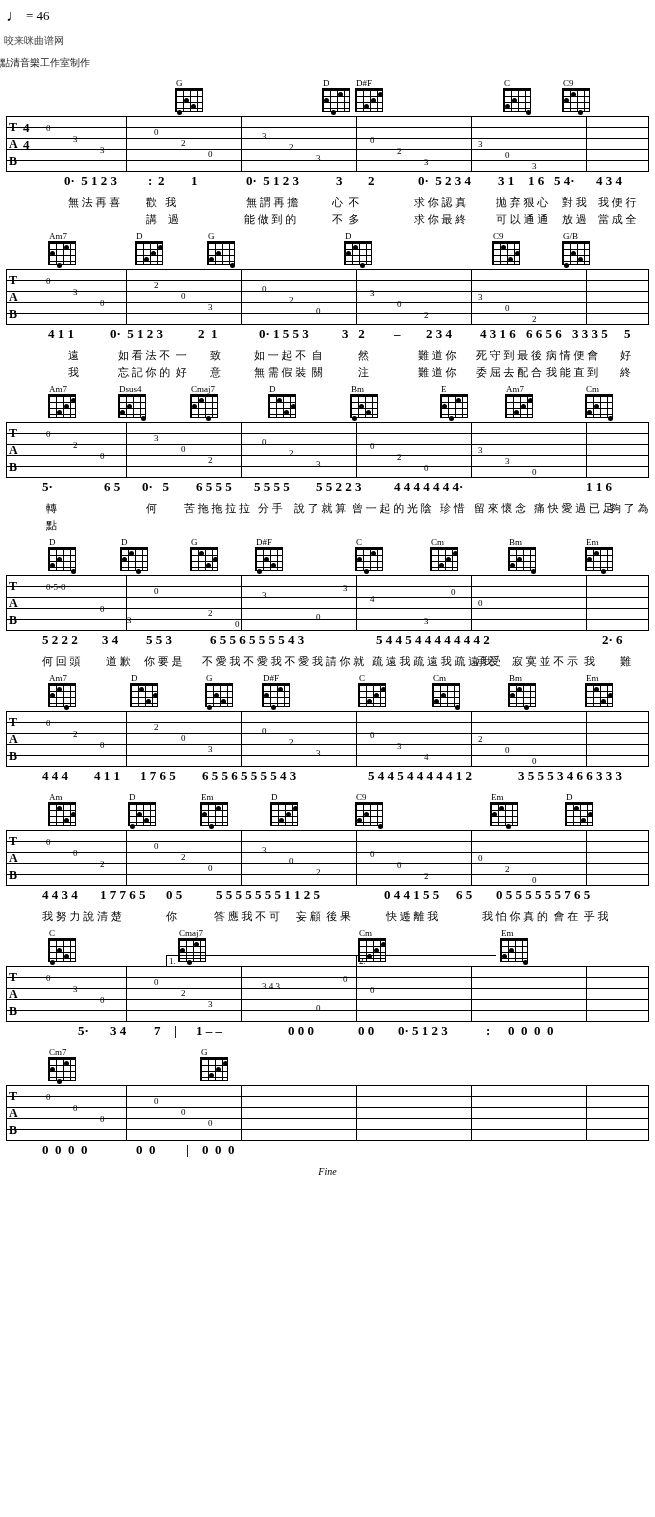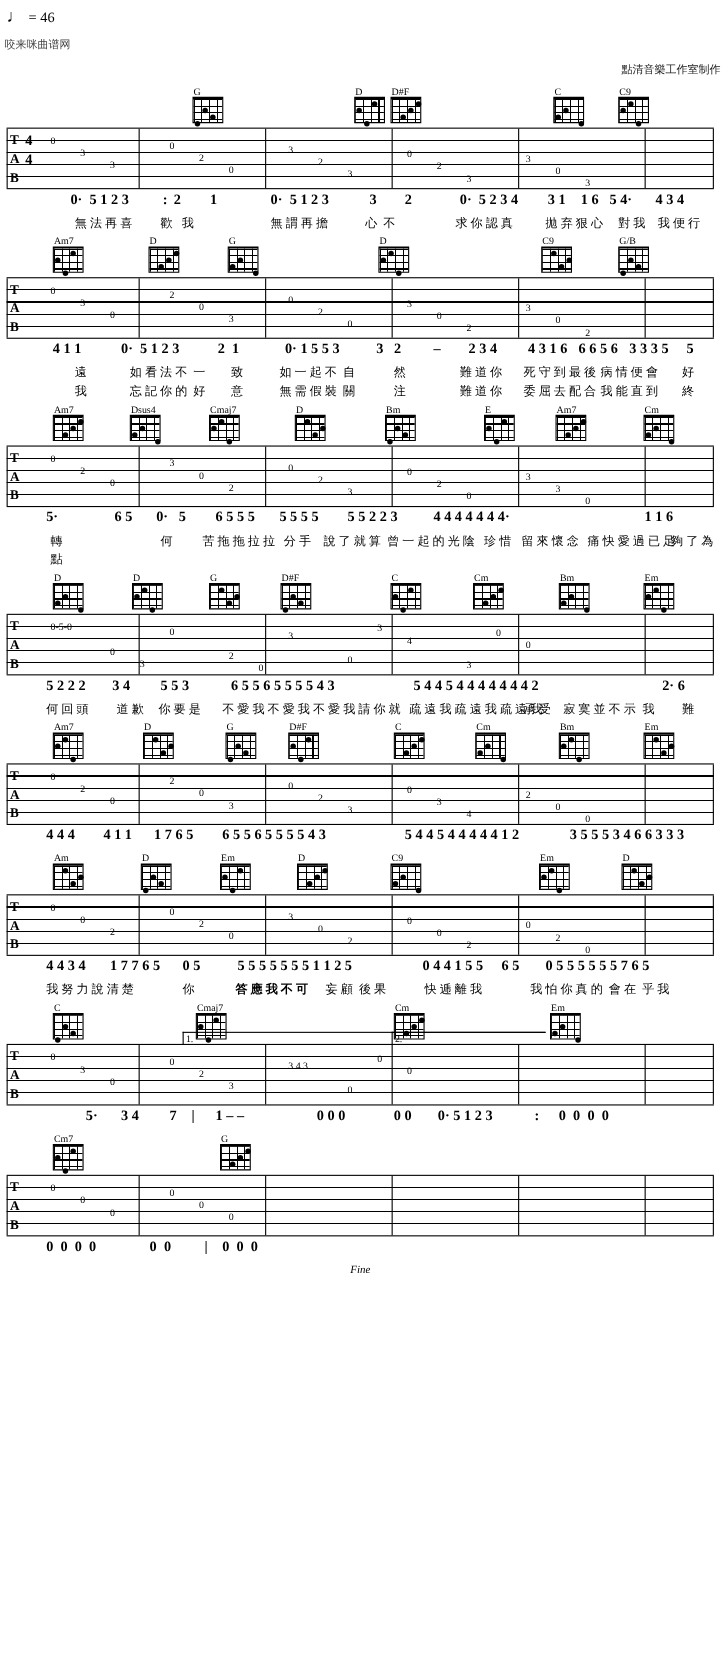--- a/index.html
+++ b/index.html
@@ -34,21 +34,21 @@
   }
   .credit {
     position: absolute; left: 0; right: 0; top: 34px;
     text-align: center; font-size: 13px; font-weight: bold;
     font-family: "Liberation Serif", serif;
   }
   .credit .lbl { font-weight: normal; font-size: 12px; }
   .credit .site { font-size: 10px; font-weight: normal; }
   .studio {
     position: absolute; left: 0; right: 0; top: 56px;
-    text-align: right; font-size: 10px; color: #222;
+    text-align: left; font-size: 10px; color: #222;
   }
 
   
   .system { position: relative; margin: 0 0 2px 0; }
   .chordrow { position: relative; height: 38px; }
   .chordbox { position: absolute; width: 32px; }
   .chordbox .cname {
     font-size: 9px; font-family: "Liberation Serif", serif;
     text-align: left; line-height: 10px; height: 10px;
     padding-left: 1px;
@@ -213,20 +213,21 @@
           <span style="left: 418px; top: 40px;">3</span>
           <span style="left: 445px; top: 11px;"></span>
           <span style="left: 472px; top: 22px;">3</span>
           <span style="left: 499px; top: 33px;">0</span>
           <span style="left: 526px; top: 44px;">3</span>
           <span style="left: 553px; top: 15px;"></span>
         </div>
       </div>
       <div class="numline"><span class="n" style="left: 58px;">0·  5 1 2 3</span><span class="n" style="left: 142px;">:</span><span class="n" style="left: 152px;">2</span><span class="n" style="left: 185px;">1</span><span class="n" style="left: 240px;">0·  5 1 2 3</span><span class="n" style="left: 330px;">3</span><span class="n" style="left: 362px;">2</span><span class="n" style="left: 412px;">0·  5 2 3 4</span><span class="n" style="left: 492px;">3 1</span><span class="n" style="left: 522px;">1 6</span><span class="n" style="left: 548px;">5 4·</span><span class="n" style="left: 590px;">4 3 4</span></div>
       <div class="lyricline"><span class="l" style="left: 62px;">無 法 再 喜</span><span class="l" style="left: 140px;">歡   我</span><span class="l" style="left: 240px;">無 謂 再 擔</span><span class="l" style="left: 326px;">心  不</span><span class="l" style="left: 408px;">求 你 認 真</span><span class="l" style="left: 490px;">拋 弃 狠 心</span><span class="l" style="left: 556px;">對 我</span><span class="l" style="left: 592px;">我 便 行</span></div>
+      <div class="lyricline second"><span class="l" style="left: 140px;">講    過</span><span class="l" style="left: 238px;">能 做 到 的</span><span class="l" style="left: 326px;">不  多</span><span class="l" style="left: 408px;">求 你 最 終</span><span class="l" style="left: 490px;">可 以 通 通</span><span class="l" style="left: 556px;">放 過</span><span class="l" style="left: 592px;">當 成 全</span></div>
     </div>
     <div class="system">
       <div class="chordrow">
         <div class="chordbox" style="left: 48px;">
           <div class="cname">Am7</div>
           <div class="grid">
             <span class="dot" style="left: 1px; top: 8px;"></span>
             <span class="dot" style="left: 15px; top: 2px;"></span>
             <span class="dot" style="left: 8px; top: 20px;"></span>
           </div>
@@ -707,21 +708,21 @@
           <span style="left: 391px; top: 29px;">0</span>
           <span style="left: 418px; top: 40px;">2</span>
           <span style="left: 445px; top: 11px;"></span>
           <span style="left: 472px; top: 22px;">0</span>
           <span style="left: 499px; top: 33px;">2</span>
           <span style="left: 526px; top: 44px;">0</span>
           <span style="left: 553px; top: 15px;"></span>
         </div>
       </div>
       <div class="numline"><span class="n" style="left: 36px;">4 4 3 4</span><span class="n" style="left: 94px;">1 7 7 6 5</span><span class="n" style="left: 160px;">0 5</span><span class="n" style="left: 210px;">5 5 5 5 5 5 5 1 1 2 5</span><span class="n" style="left: 378px;">0 4 4 1 5 5</span><span class="n" style="left: 450px;">6 5</span><span class="n" style="left: 490px;">0 5 5 5 5 5 5 7 6 5</span></div>
-      <div class="lyricline"><span class="l" style="left: 36px;">我 努 力 說 清 楚</span><span class="l" style="left: 160px;">你</span><span class="l" style="left: 208px; font-weight: bold;">答 應 我 不 可</span><span class="l" style="left: 290px;">妄 顧  後 果</span><span class="l" style="left: 380px;">快 逓 離 我</span><span class="l" style="left: 476px;">我 怕 你 真 的  會 在  乎 我</span></div>
+      <div class="lyricline"><span class="l" style="left: 36px;">我 努 力 說 清 楚</span><span class="l" style="left: 160px;">你</span><span class="l" style="left: 208px;">答 應 我 不 可</span><span class="l" style="left: 290px;">妄 顧  後 果</span><span class="l" style="left: 380px;">快 逓 離 我</span><span class="l" style="left: 476px;">我 怕 你 真 的  會 在  乎 我</span></div>
     </div>
     <div class="system">
       <div class="chordrow">
         <div class="chordbox" style="left: 48px;">
           <div class="cname">C</div>
           <div class="grid">
             <span class="dot" style="left: 8px; top: 8px;"></span>
             <span class="dot" style="left: 15px; top: 14px;"></span>
             <span class="dot" style="left: 1px; top: 20px;"></span>
           </div>

